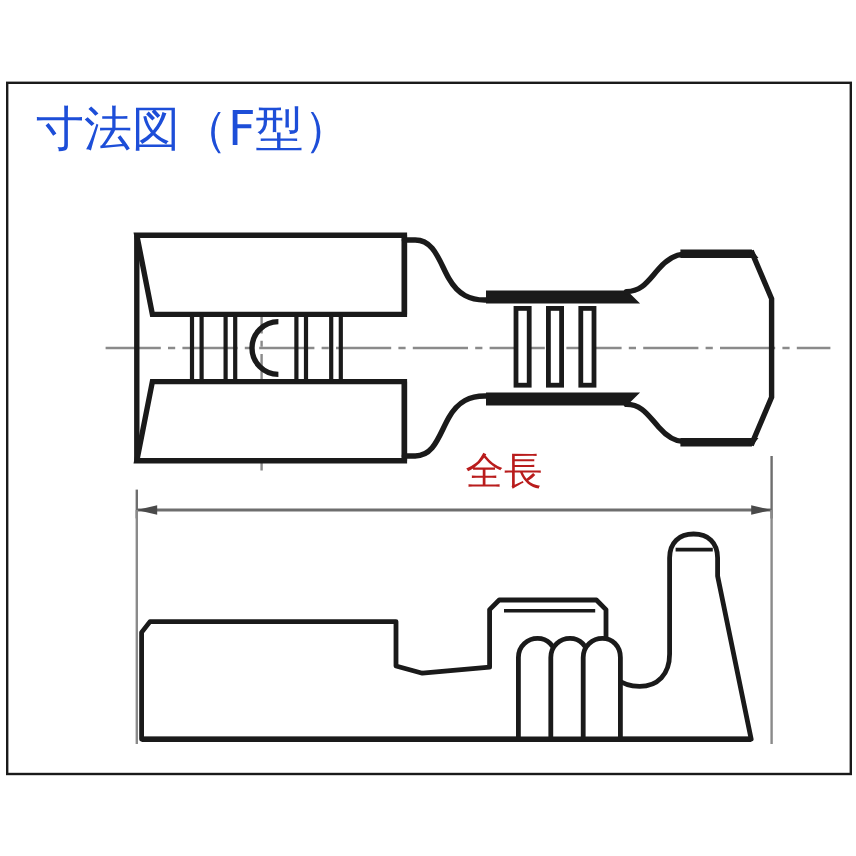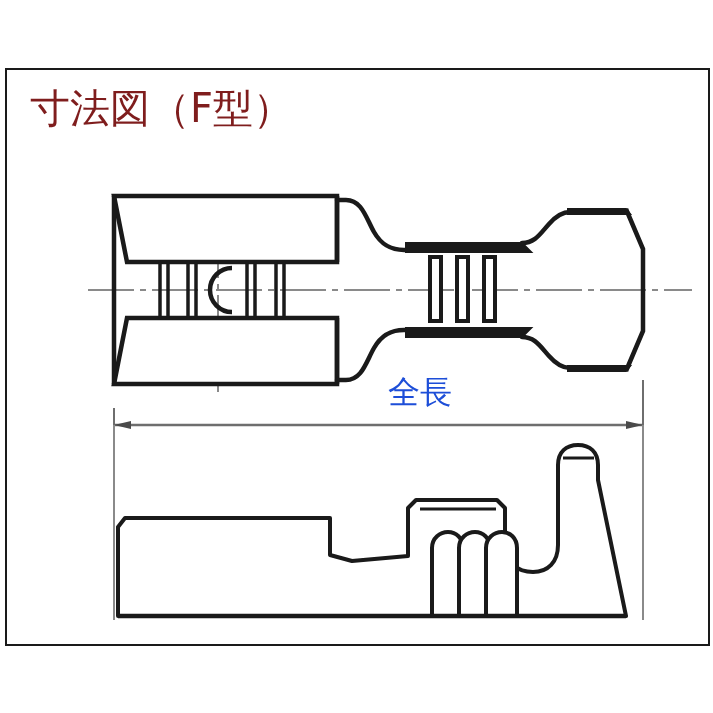--- a/index.html
+++ b/index.html
@@ -26,32 +26,32 @@
     border: 2px solid #1a1a1a;
     background: #ffffff;
     box-sizing: border-box;
   }
   #title-text {
     position: absolute;
     left: 30px;
     top: 88px;
     font-size: 40px;
     line-height: 1;
-    color: #7f1d1d;
+    color: #1d4ed8;
     letter-spacing: 0px;
     white-space: nowrap;
     font-family: "DejaVu Sans", sans-serif;
   }
   #dim-label-zencho {
     position: absolute;
     left: 388px;
     top: 376px;
     font-size: 32px;
     line-height: 1;
-    color: #1d4ed8;
+    color: #b91c1c;
     white-space: nowrap;
     font-family: "DejaVu Sans", sans-serif;
   }
   #svg-top-view, #svg-side-view {
     position: absolute;
     left: 0;
     top: 0;
   }
   svg { display: block; }
 </style>

